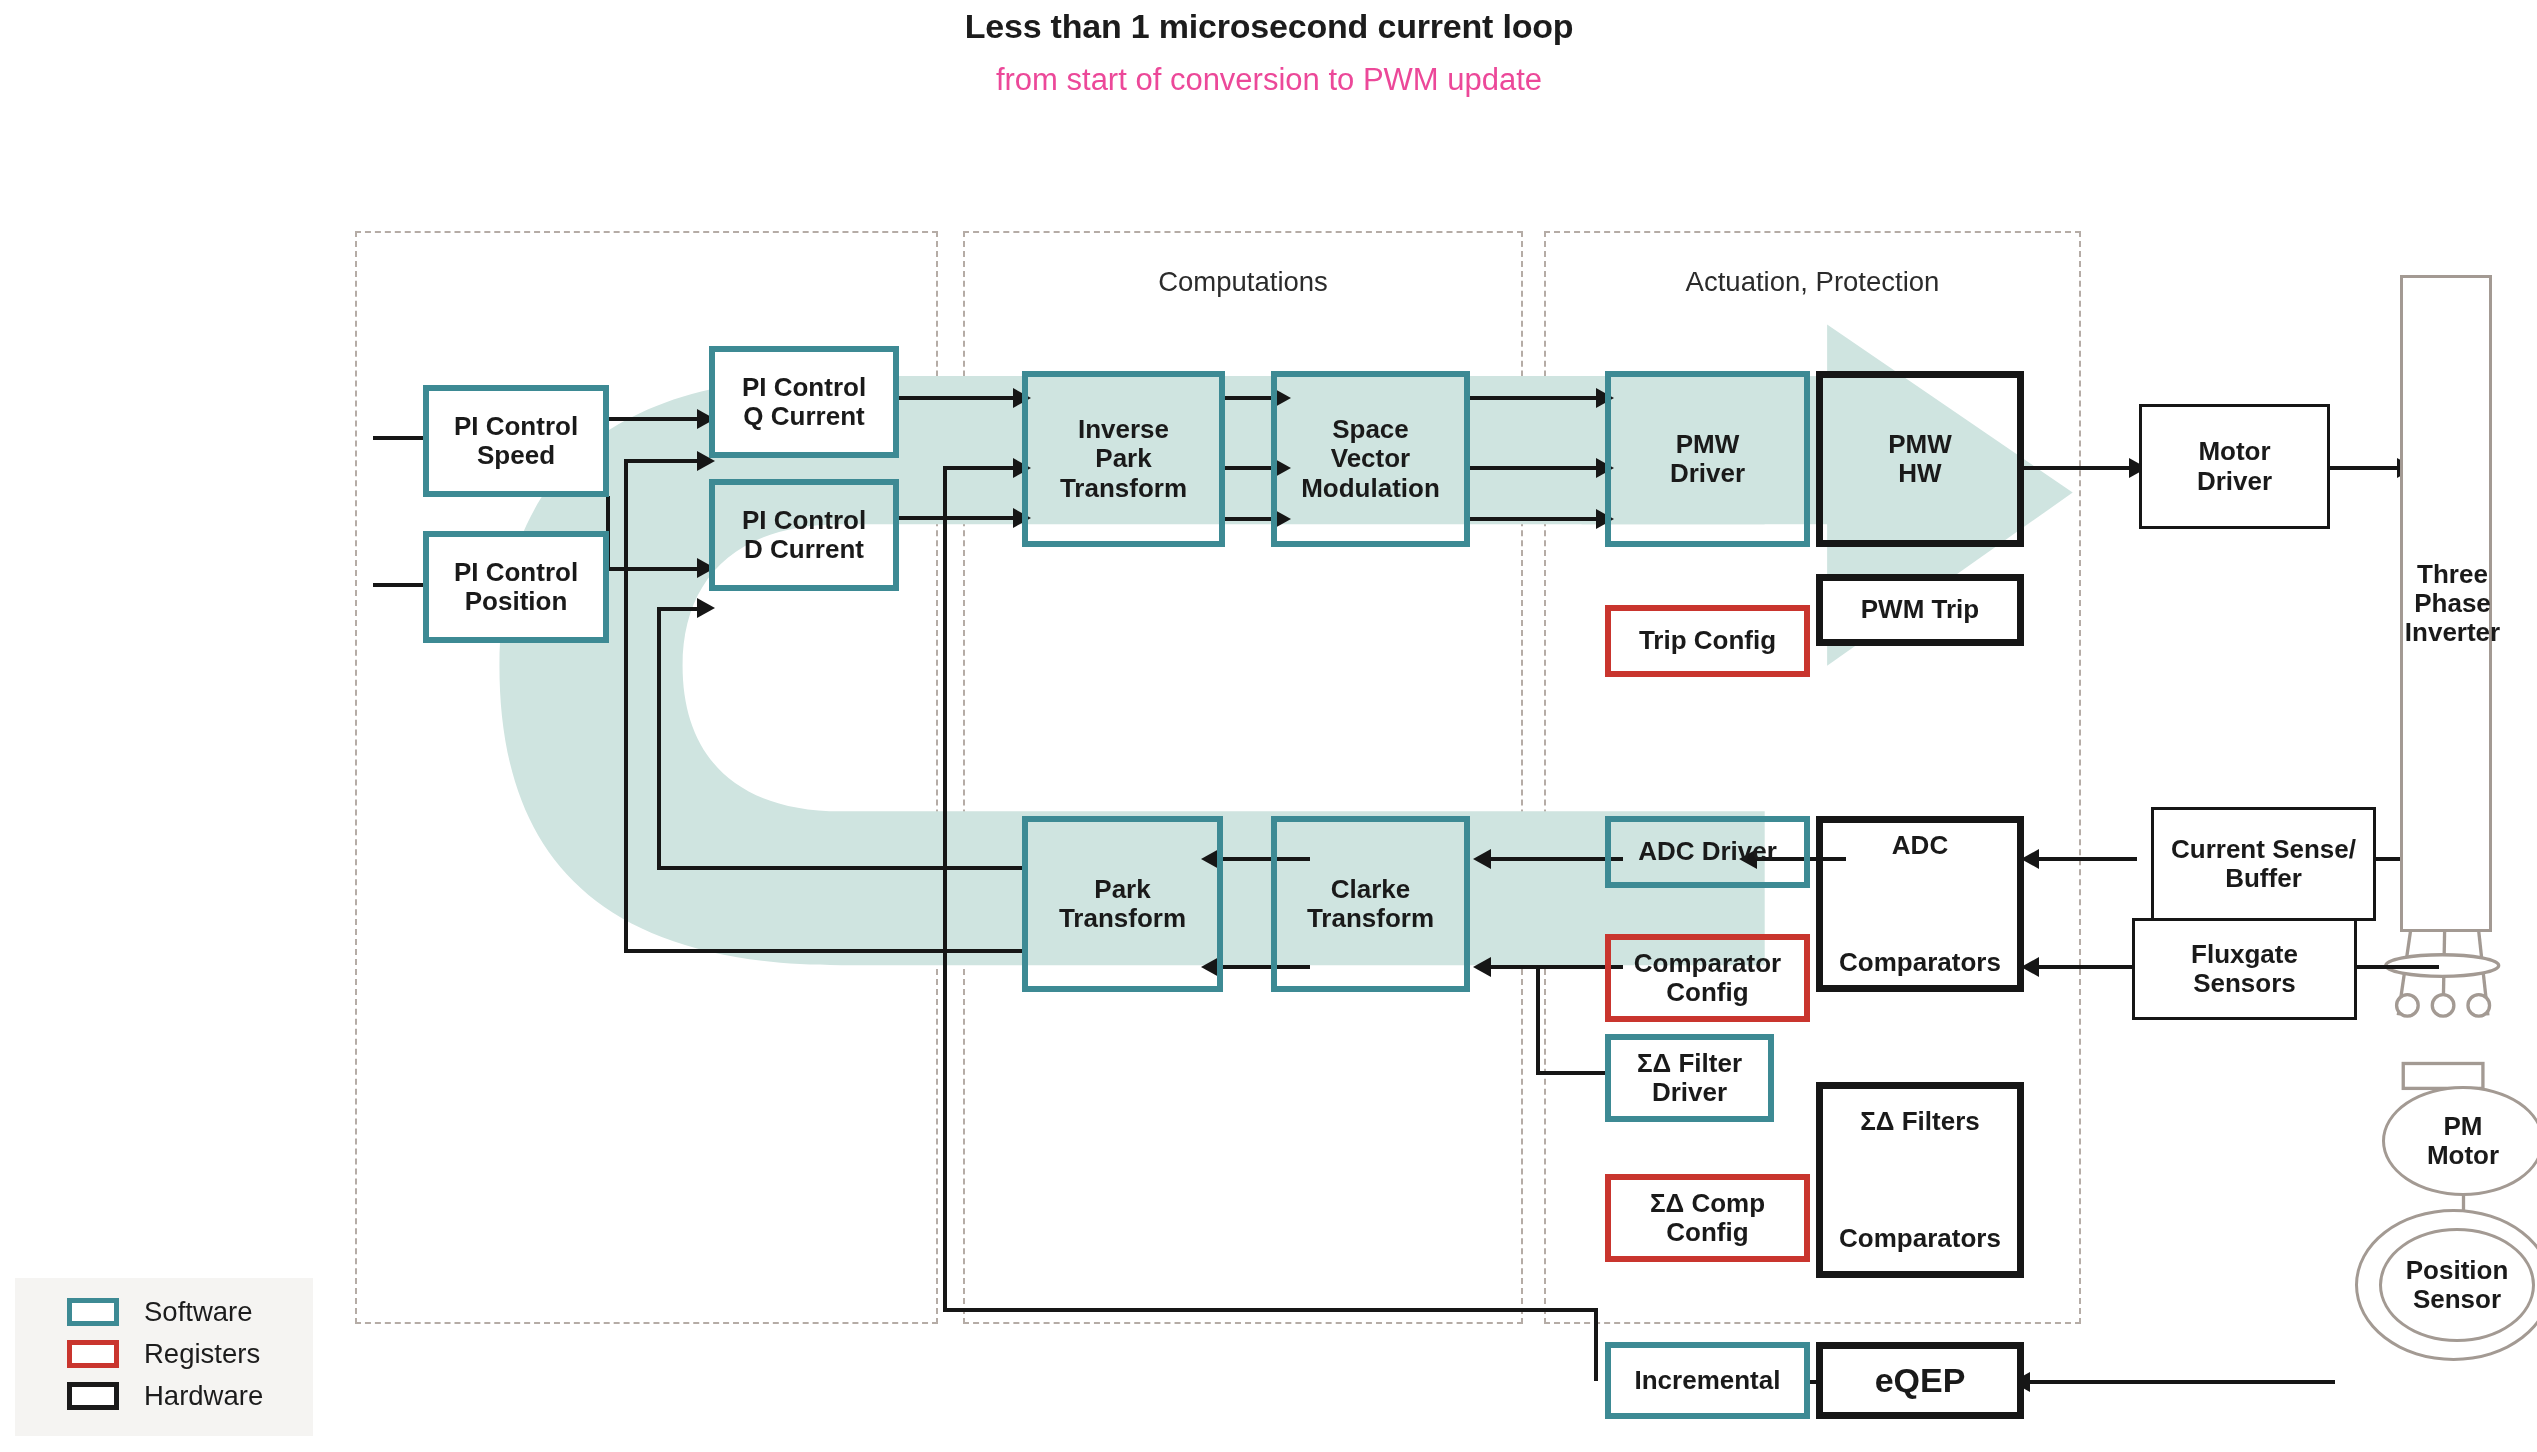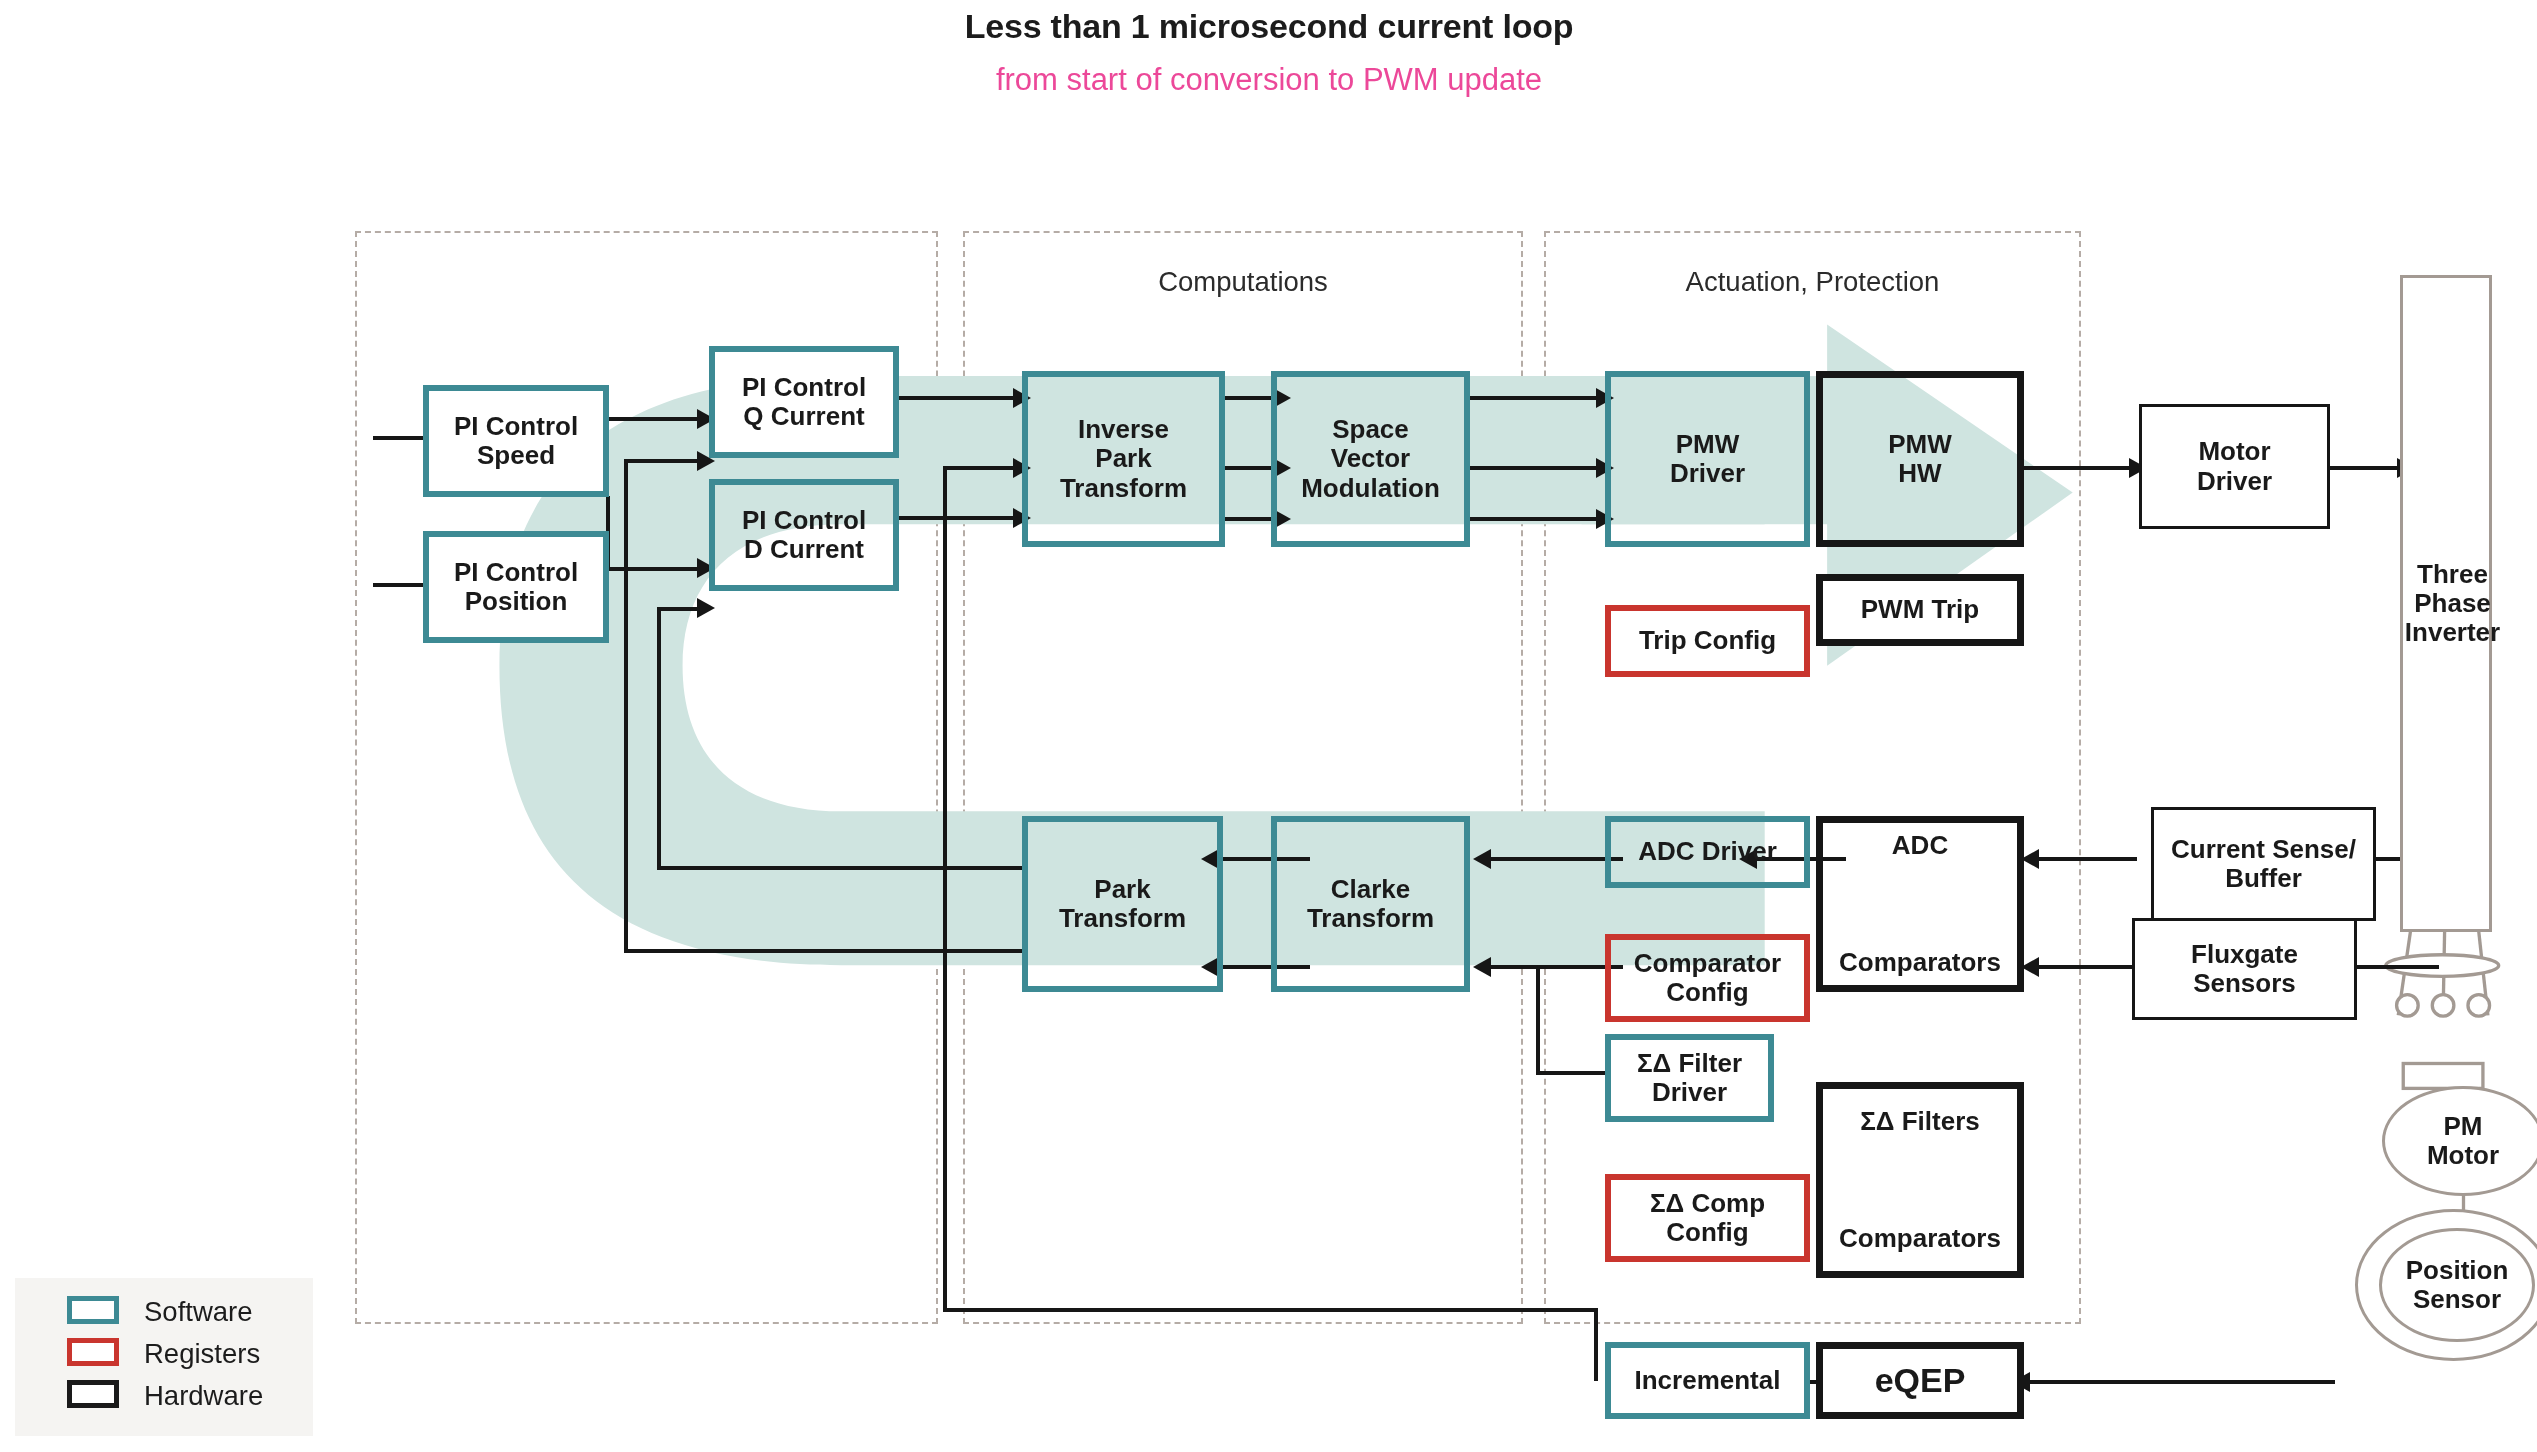--- a/index.html
+++ b/index.html
@@ -38,21 +38,21 @@
   .lv{width:4.2px;}
 
   
   .ar{position:absolute;width:0;height:0;z-index:5;}
   .ar-r{border-top:10.8px solid transparent;border-bottom:10.8px solid transparent;border-left:18.3px solid #161616;}
   .ar-l{border-top:10.8px solid transparent;border-bottom:10.8px solid transparent;border-right:18.3px solid #161616;}
 
   
   #legend{position:absolute;left:15px;top:1278px;width:298px;height:158px;
           background:#f5f4f2;z-index:20;}
-  .lg-row{position:absolute;display:flex;}
+  .lg-row{position:absolute;display:flex;align-items:center;}
   .lg-swatch{width:52px;height:28px;box-sizing:border-box;background:#fff;}
   .lg-sw{border:5.8px solid #3d8a94;}
   .lg-rg{border:5.8px solid #c9352e;}
   .lg-hw{border:5.8px solid #1a1a1a;}
   .lg-txt{margin-left:25px;font-size:27.5px;color:#1c1c1c;}
 
   
   .mg{position:absolute;z-index:6;}
   .ellipse{position:absolute;border:3.3px solid #a39a93;border-radius:50%;background:#fff;
            display:flex;align-items:center;justify-content:center;text-align:center;

